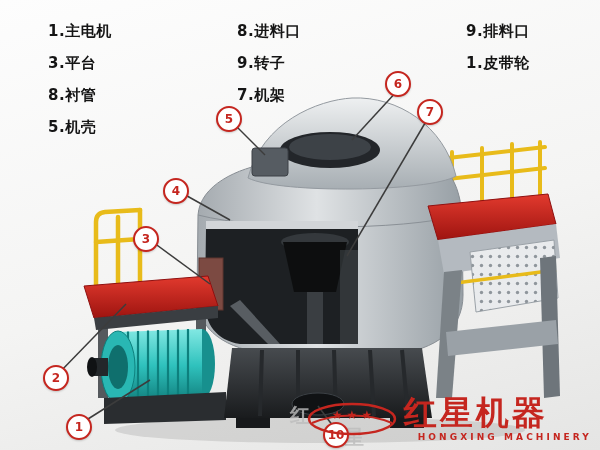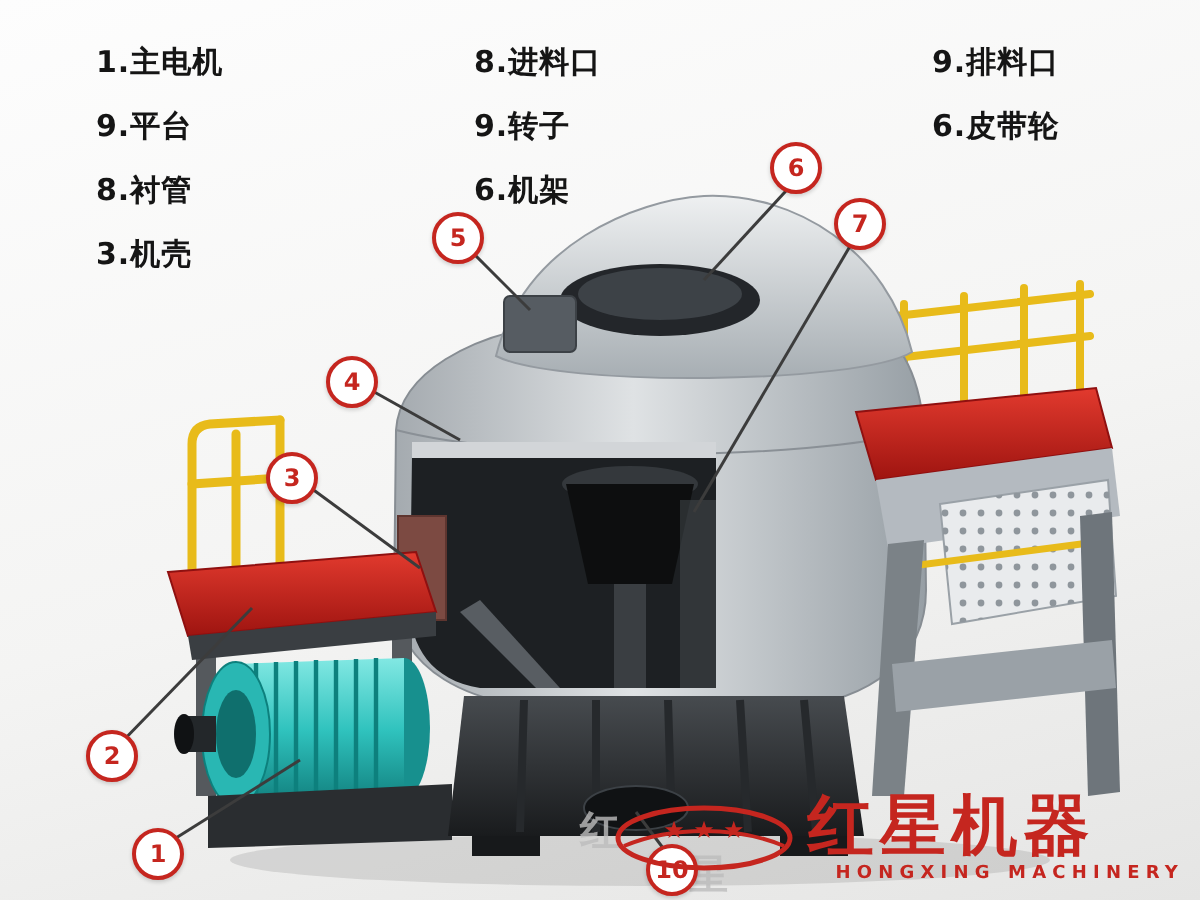--- a/index.html
+++ b/index.html
@@ -143,32 +143,32 @@
       <line x1="180" y1="192" x2="230" y2="220"></line>
       <line x1="150" y1="240" x2="210" y2="284"></line>
       <line x1="58" y1="374" x2="126" y2="304"></line>
       <line x1="80" y1="424" x2="150" y2="380"></line>
       <line x1="336" y1="430" x2="318" y2="406"></line>
     </g>
   </svg>
 
   <div class="legend col1">
     <div class="legend-item">1.主电机</div>
-    <div class="legend-item">9.平台</div>
+    <div class="legend-item">3.平台</div>
     <div class="legend-item">8.衬管</div>
-    <div class="legend-item">3.机壳</div>
+    <div class="legend-item">5.机壳</div>
   </div>
   <div class="legend col2">
     <div class="legend-item">8.进料口</div>
     <div class="legend-item">9.转子</div>
-    <div class="legend-item">6.机架</div>
+    <div class="legend-item">7.机架</div>
   </div>
   <div class="legend col3">
     <div class="legend-item">9.排料口</div>
-    <div class="legend-item">6.皮带轮</div>
+    <div class="legend-item">1.皮带轮</div>
   </div>
 
   <div class="callout c6">6</div>
   <div class="callout c7">7</div>
   <div class="callout c5">5</div>
   <div class="callout c4">4</div>
   <div class="callout c3">3</div>
   <div class="callout c2">2</div>
   <div class="callout c1">1</div>
   <div class="callout c10">10</div>

